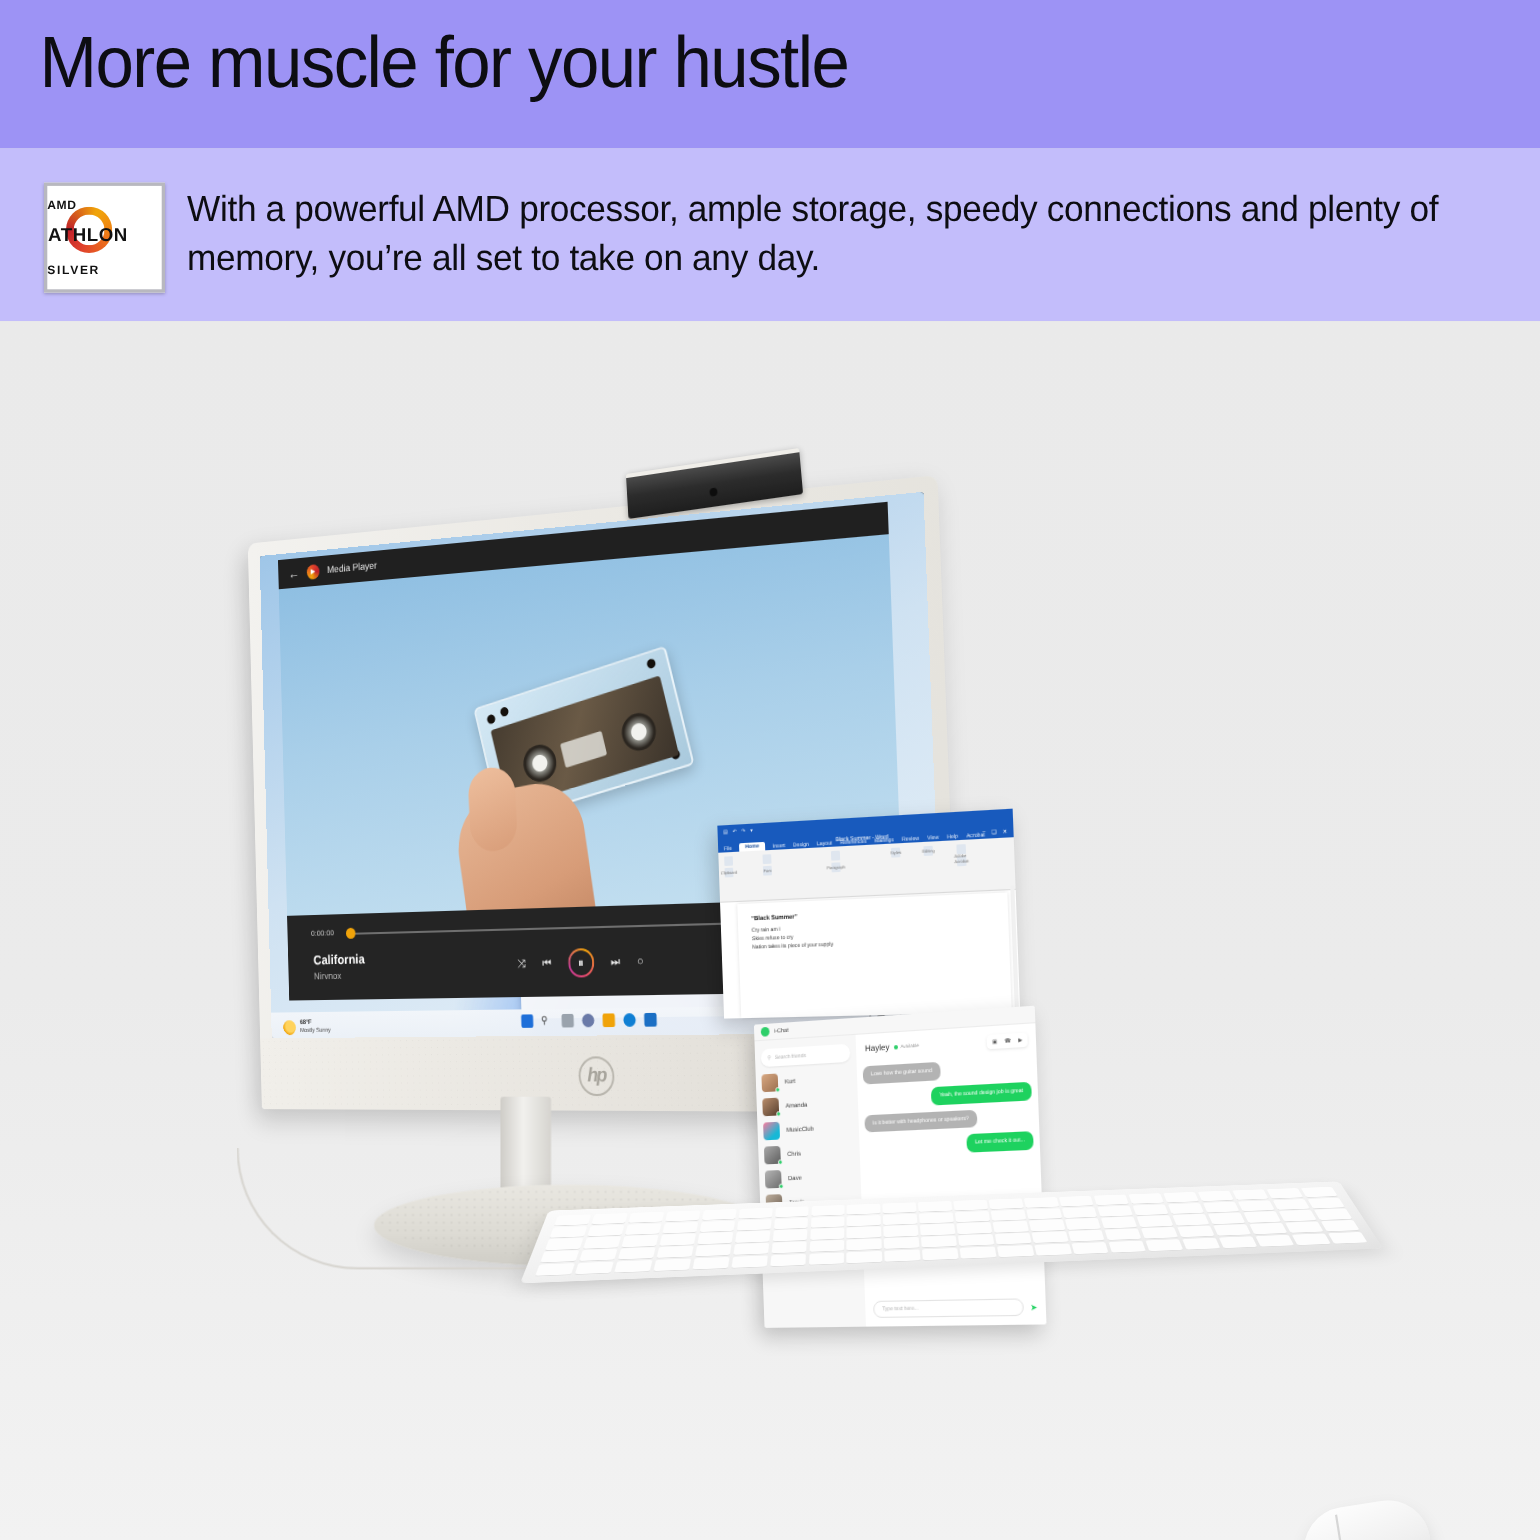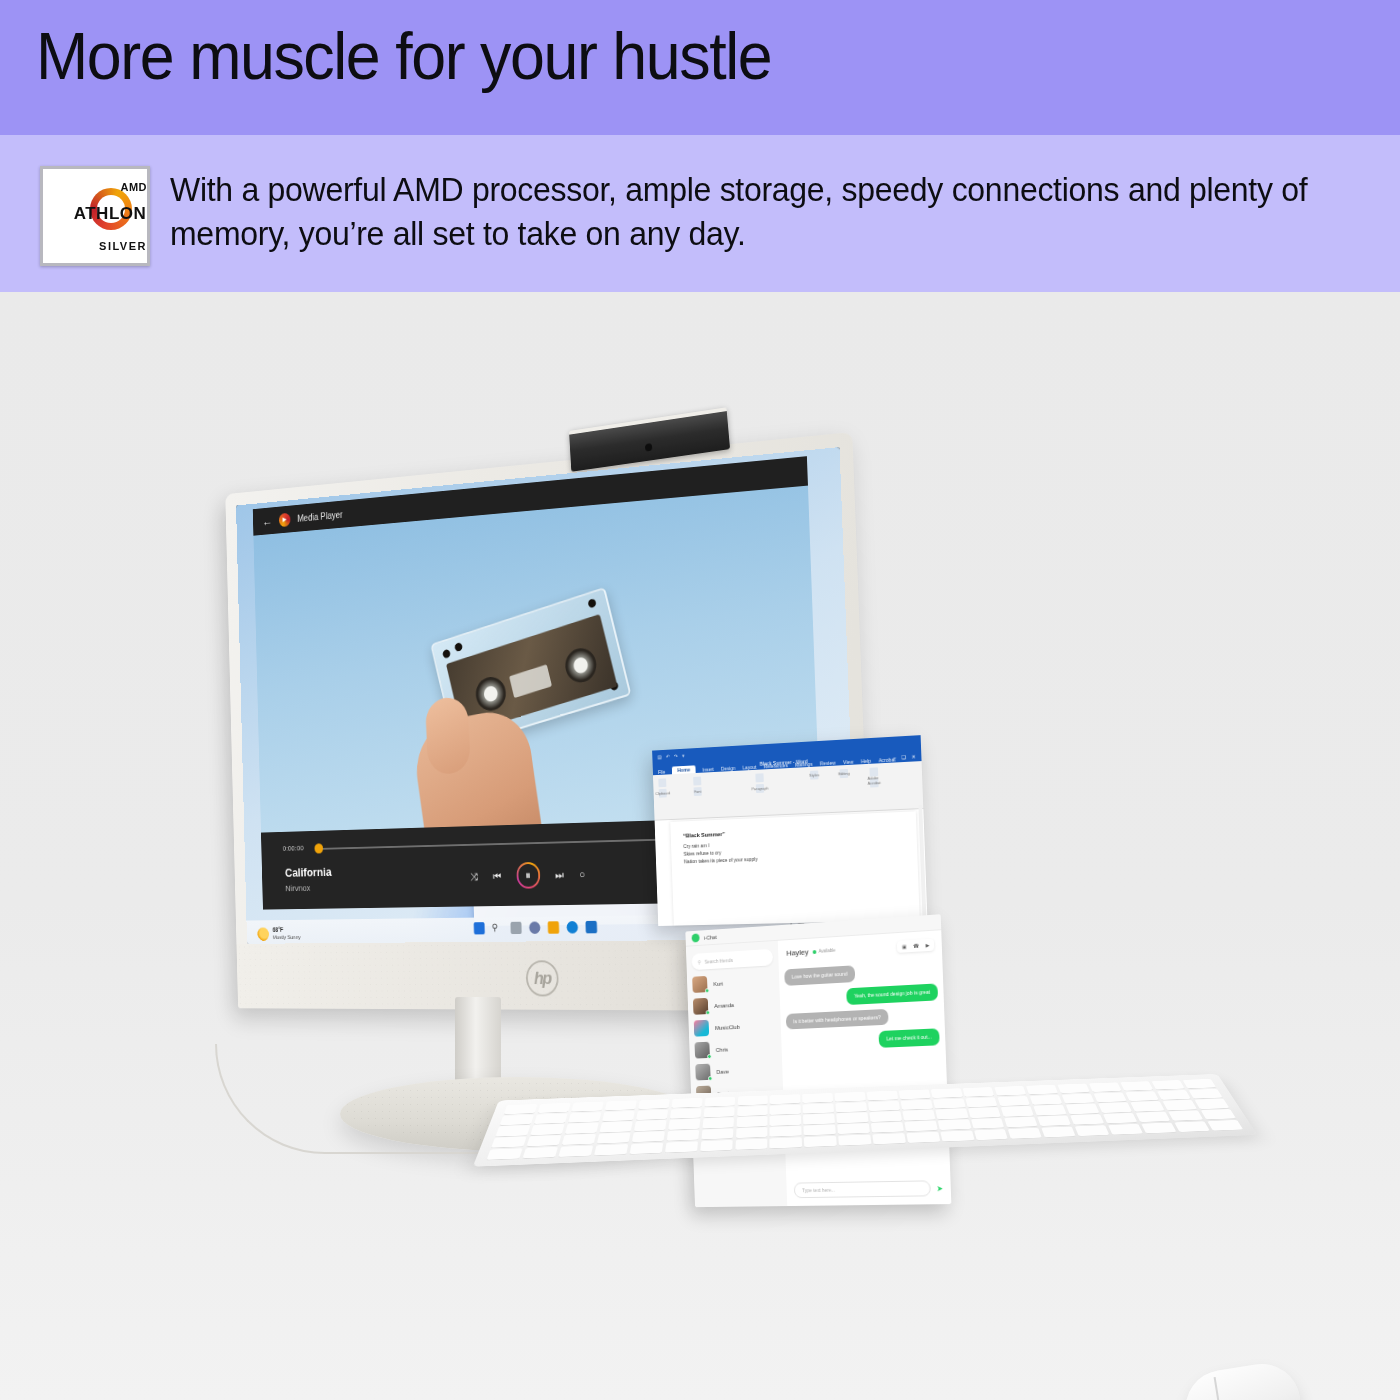--- a/index.html
+++ b/index.html
@@ -8,21 +8,21 @@
 
   
   .band-top{ position:absolute; left:0; top:0; width:1400px; height:135px; background:#9d93f5; }
   .headline{ position:absolute; left:36px; top:22px; font-size:66px; line-height:1.05;
              font-weight:400; color:#0d0d12; letter-spacing:-1.5px;
              font-family:"Liberation Sans", sans-serif; transform:scaleX(.95); transform-origin:left top;}
   .band-sub{ position:absolute; left:0; top:135px; width:1400px; height:157px; background:#c3bdfb; }
 
   .amd-badge{ position:absolute; left:40px; top:166px; width:110px; height:100px;
               background:#ffffff; border:3px solid #b8b8bf; display:flex; flex-direction:column;
-              align-items:flex-end; justify-content:center; box-shadow:0 1px 3px rgba(0,0,0,.25); }
+              align-items:flex-start; justify-content:center; box-shadow:0 1px 3px rgba(0,0,0,.25); }
   .amd-top{ font-size:11px; font-weight:700; letter-spacing:.5px; color:#111; margin-bottom:-2px; }
   .amd-ringwrap{ position:relative; width:74px; height:46px; display:flex; align-items:center; justify-content:center;}
   .amd-ring{ position:absolute; left:17px; top:-3px; width:42px; height:42px; border-radius:50%;
              border:7px solid transparent;
              background:
                linear-gradient(#fff,#fff) padding-box,
                conic-gradient(from 30deg, #f0a30a, #ef7d16 70deg, #e0422c 170deg, #c0202a 240deg, #f0a30a 350deg) border-box;
              }
   .amd-athlon{ position:relative; z-index:3; font-size:17px; font-weight:700; letter-spacing:.5px; color:#111; }
   .amd-silver{ font-size:11px; font-weight:700; letter-spacing:1.5px; color:#111; margin-top:3px; }

